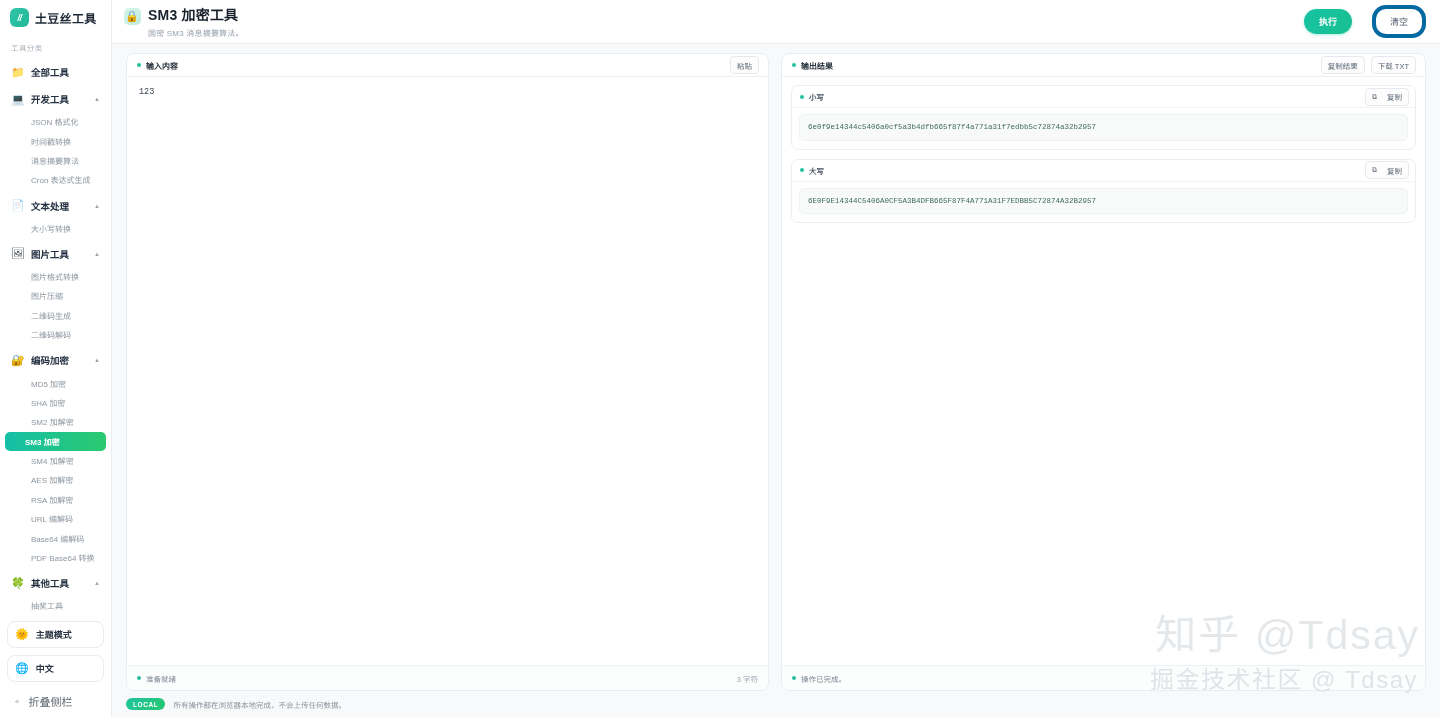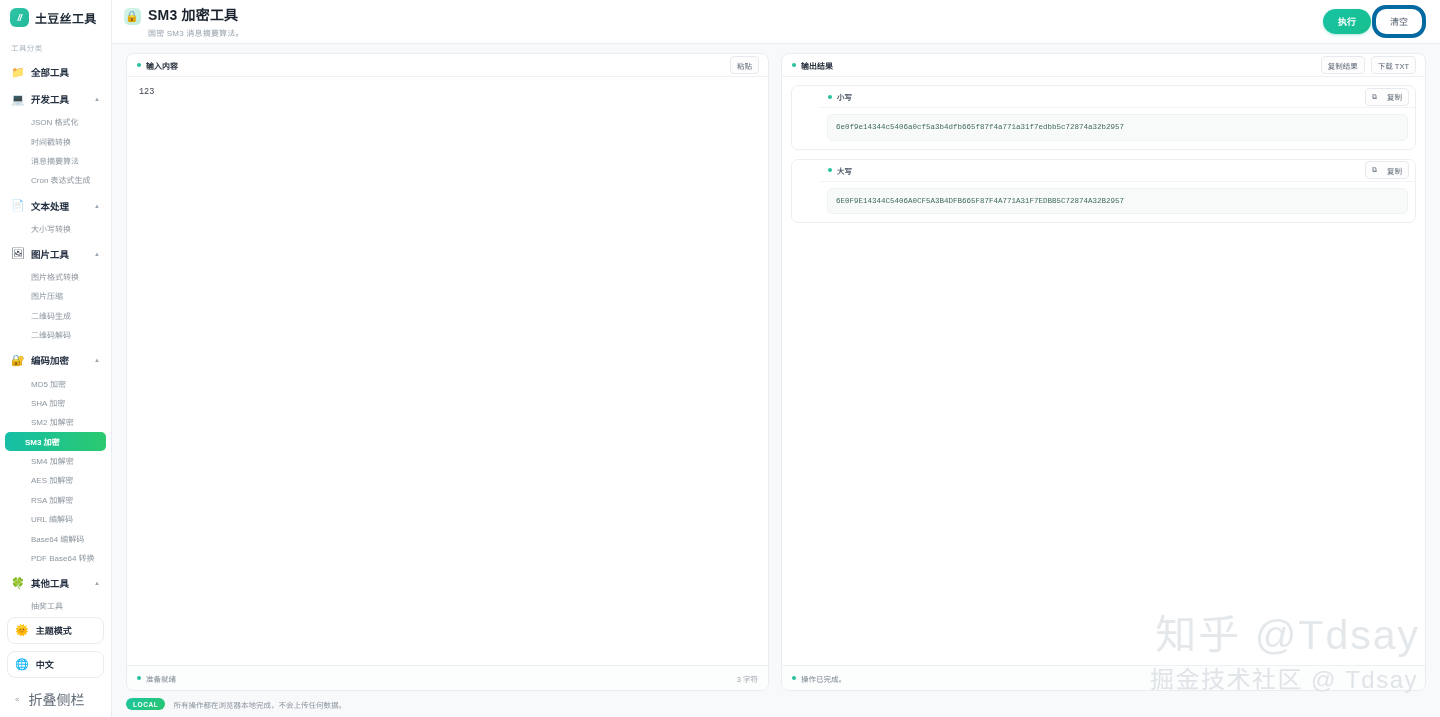--- a/index.html
+++ b/index.html
@@ -76,21 +76,21 @@
     border-radius: 8px; padding: 6px 7px; margin-bottom: 7px;
     cursor: pointer;
   }
   .side-btn .ico { font-size: 11px; line-height: 1; }
   .side-btn .txt { font-size: 9px; color: #2c3644; font-weight: 600; }
   .collapse-row {
     display: flex; align-items: center; gap: 9px;
     padding: 4px 0 0 8px; cursor: pointer;
   }
   .collapse-row .chev { font-size: 8px; color: #9aa4ae; }
-  .collapse-row .txt { font-size: 14px; color: #5d6874; }
+  .collapse-row .txt { font-size: 11px; color: #5d6874; }
 
   
   .main {
     flex: 1 1 auto; height: 717px;
     display: flex; flex-direction: column;
     background: #f7f9fa;
     position: relative;
     overflow: hidden;
   }
   .topbar {
@@ -107,21 +107,21 @@
     display: flex; align-items: center; justify-content: center;
     font-size: 11px; line-height: 1; margin-top: 1px;
   }
   .title-block h1 {
     font-size: 14px; font-weight: 700; color: #18212c; letter-spacing: 0.2px;
     line-height: 1.15;
   }
   .title-block .sub {
     font-size: 8px; color: #98a2ad; margin-top: 4px; letter-spacing: 0.2px;
   }
-  .topbar-actions { margin-left: auto; display: flex; align-items: center; gap: 1px; }
+  .topbar-actions { margin-left: auto; display: flex; align-items: center; gap: 20px; }
   .btn-run {
     background: linear-gradient(135deg, #17c3a4, #18bf8e);
     color: #fff; border: none; border-radius: 14px;
     font-size: 9px; font-weight: 700; padding: 6px 15px; cursor: pointer;
     font-family: inherit;
     box-shadow: 0 1px 3px rgba(23,195,164,0.35);
   }
   .btn-clear {
     background: #fff; color: #55606d; border: 4px solid #0369a1;
     border-radius: 14px; font-size: 9px; padding: 6px 14px; cursor: pointer;
@@ -179,21 +179,20 @@
   }
   .foot-text { font-size: 7.5px; color: #7b8691; }
   .foot-right { margin-left: auto; font-size: 7.5px; color: #9aa4ae; }
 
   
   .out-body { flex: 1 1 auto; min-height: 0; overflow: auto; padding: 8px 9px 10px 9px; }
   .res-card {
     border: 1px solid #ebeff2; border-radius: 7px;
     background: #ffffff; margin-bottom: 9px;
     overflow: hidden;
-    padding-left: 28px;
   }
   .res-head {
     height: 22px; display: flex; align-items: center;
     padding: 0 6px 0 8px;
     border-bottom: 1px solid #f1f4f6;
   }
   .res-title { font-size: 7.5px; color: #4a5563; font-weight: 600; }
   .copy-btn {
     margin-left: auto; display: flex; align-items: center; gap: 10px;
     font-size: 7.5px; color: #5c6773;

